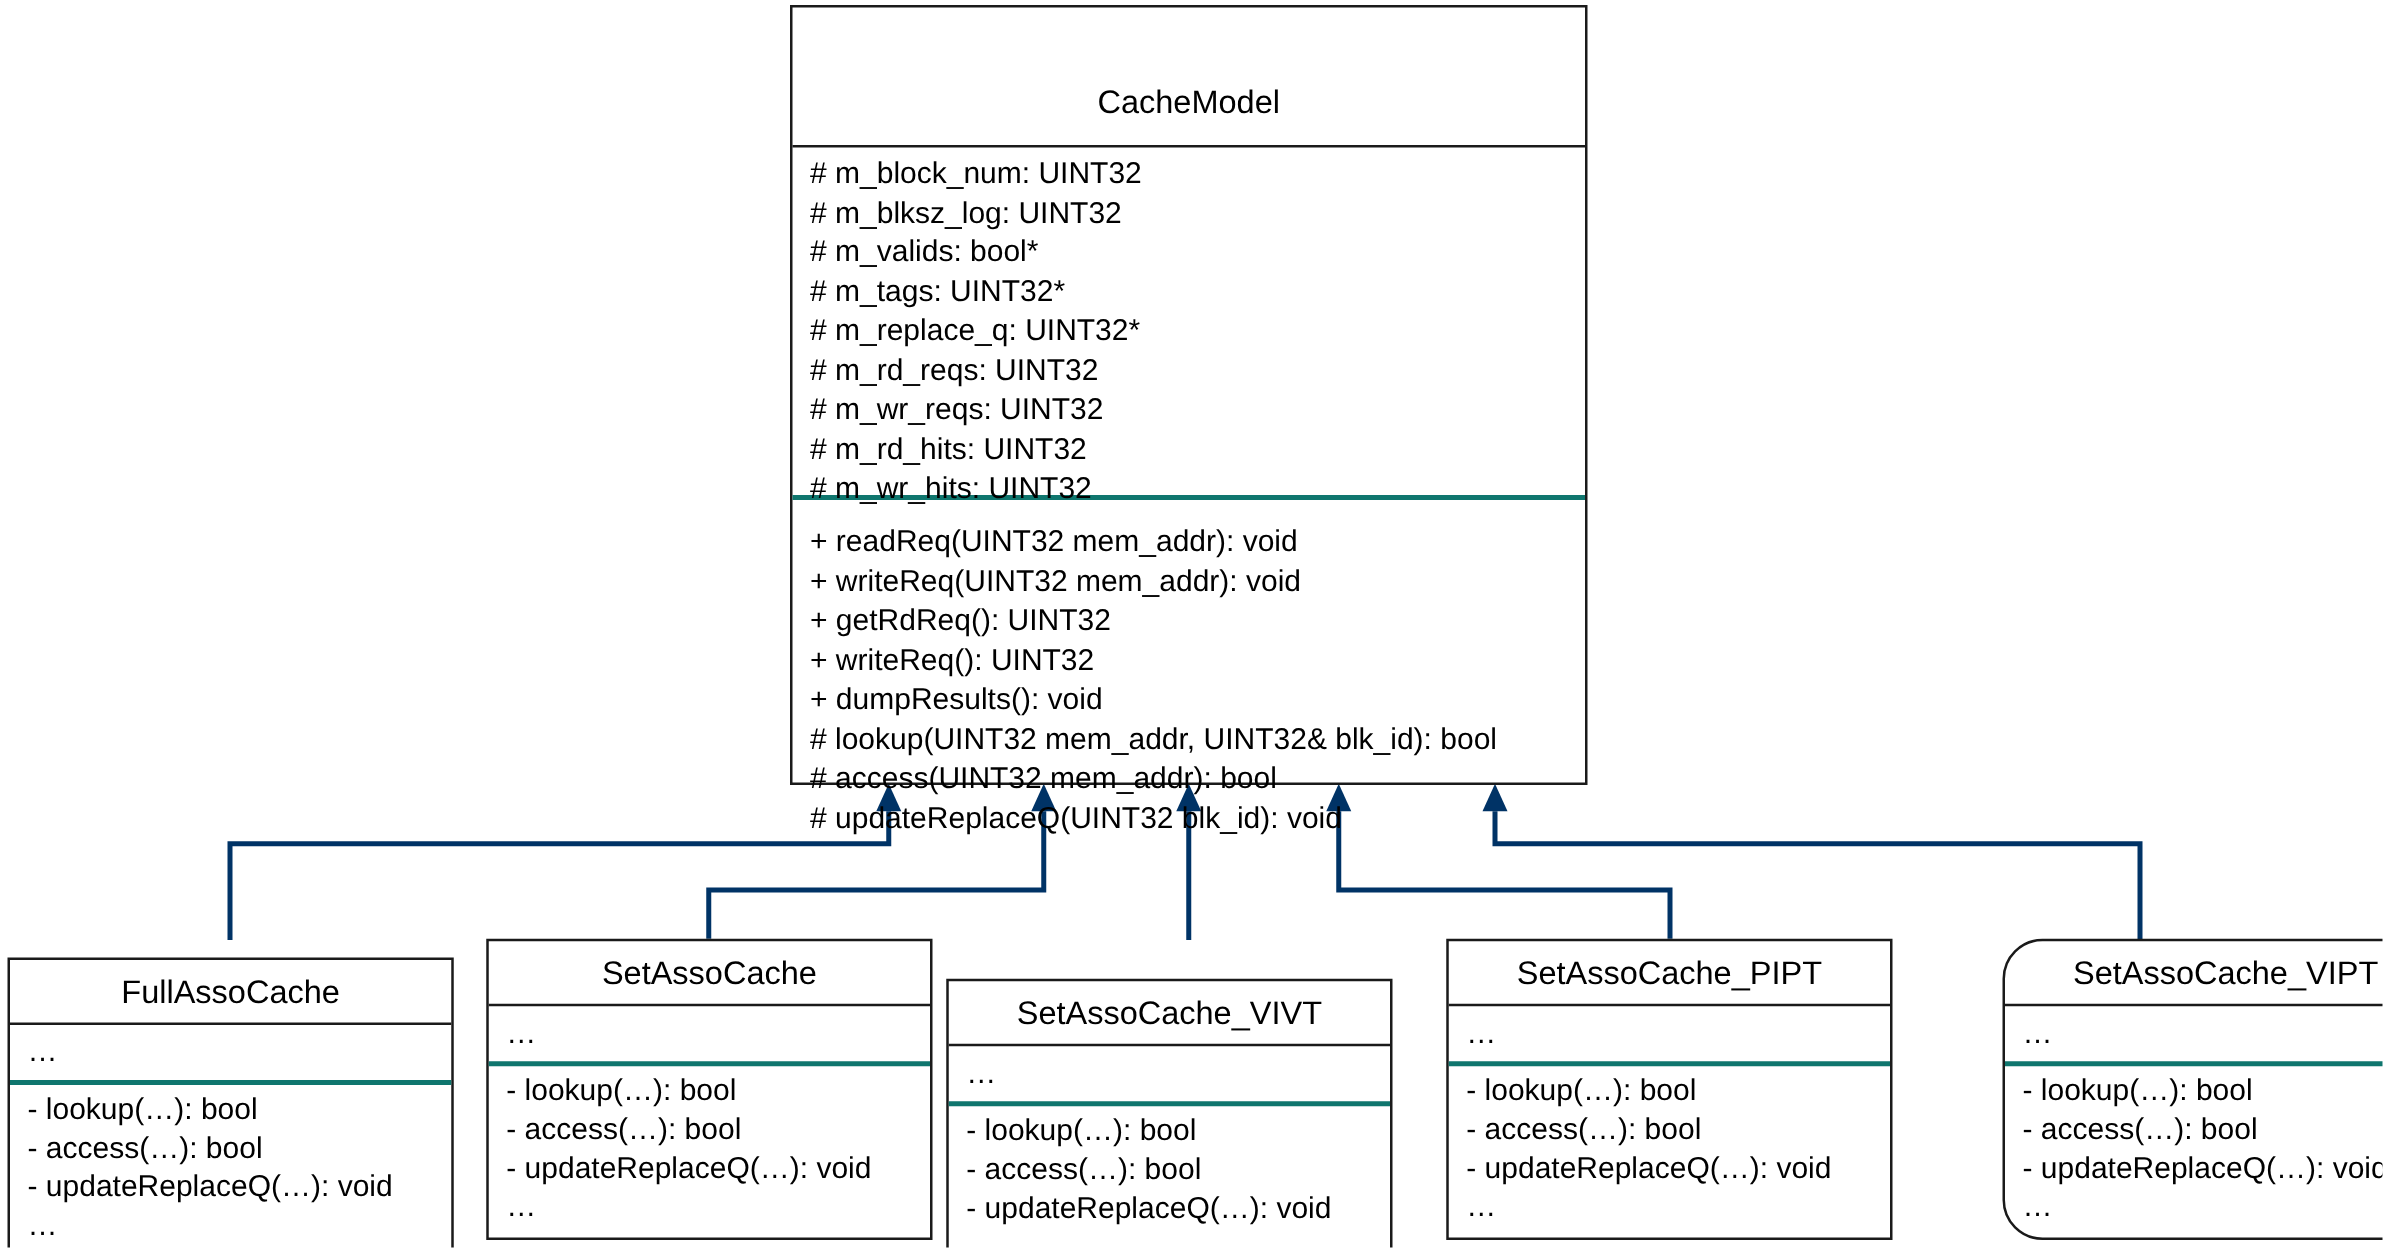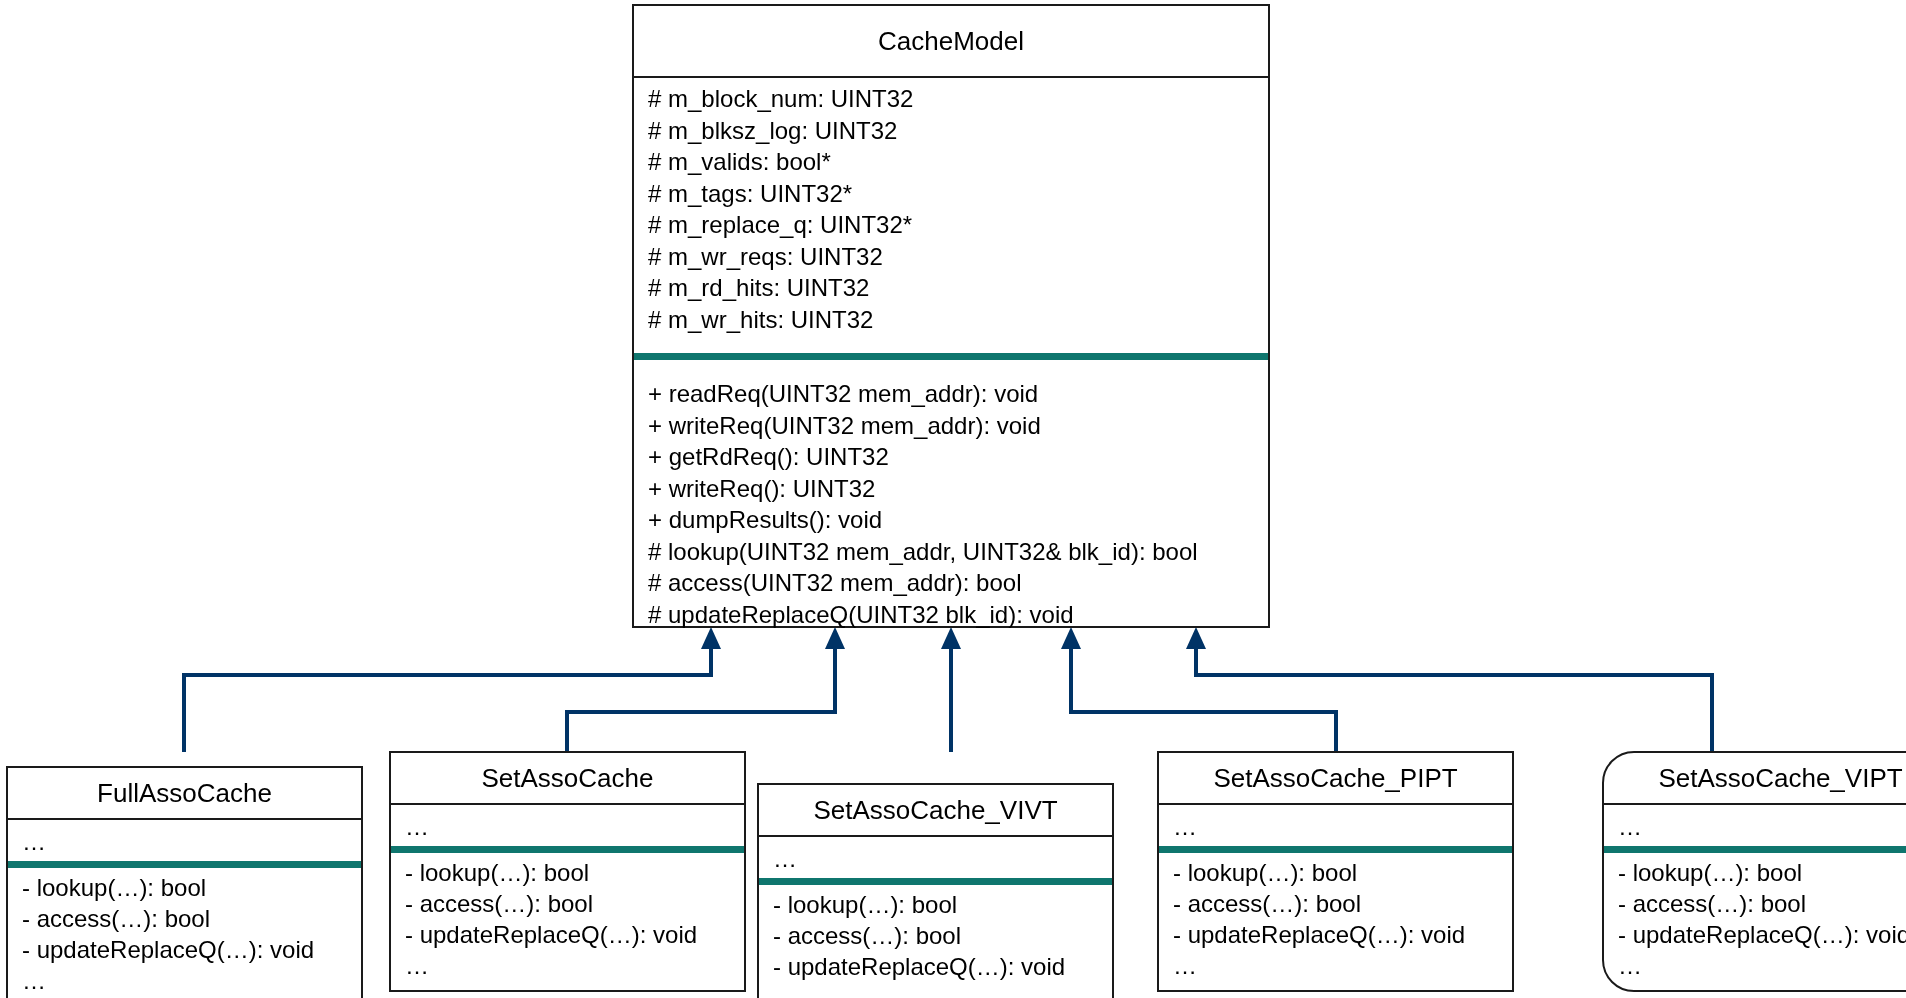--- a/index.html
+++ b/index.html
@@ -2,24 +2,24 @@
 <html><head>
   <meta charset="utf-8">
   <style>
     html, body { margin: 0; padding: 0; background: #ffffff; }
     body { width: 1906px; height: 998px; position: relative; overflow: hidden;
            font-family: "Liberation Sans", sans-serif; color: #000; }
     .uml-box { position: absolute; border: 2px solid #1a1a1a; background: #fff; box-sizing: border-box; }
     .uml-title { display: flex; align-items: center; justify-content: center;
                  border-bottom: 2px solid #1a1a1a; font-size: 26px; box-sizing: border-box; }
     .uml-section { box-sizing: border-box; font-size: 24px; line-height: 31.5px; padding-left: 14px; white-space: nowrap; }
-    .uml-section.attrs { border-bottom: 7px solid #0f766e; }
+    .uml-section.attrs { border-bottom: 4px solid #0f766e; }
     .uml-line { display: block; }
     #parent { left: 632px; top: 4px; width: 638px; height: 624px; }
-    #parent .uml-title { height: 72px; }
+    #parent .uml-title { height: 72px; margin-top: 40px; }
     #parent .attrs { height: 282px; padding-top: 5px; }
     #parent .methods { padding-top: 18px; }
     .child { top: 751px; width: 357px; height: 241px; }
     .child .uml-title { height: 52px; }
     .child .attrs { height: 48px; padding-top: 6px; }
     .child .methods { padding-top: 4px; line-height: 31px; }
     #connectors { position: absolute; left: 0; top: 0; }
   </style>
 </head>
 <body>
@@ -38,20 +38,21 @@
   </svg>
 
 <div class="uml-box" id="parent">
   <div class="uml-title">CacheModel</div>
   <div class="uml-section attrs">
     <span class="uml-line"># m_block_num: UINT32</span>
     <span class="uml-line"># m_blksz_log: UINT32</span>
     <span class="uml-line"># m_valids: bool*</span>
     <span class="uml-line"># m_tags: UINT32*</span>
     <span class="uml-line"># m_replace_q: UINT32*</span>
+    <span class="uml-line"># m_rd_reqs: UINT32</span>
     <span class="uml-line"># m_wr_reqs: UINT32</span>
     <span class="uml-line"># m_rd_hits: UINT32</span>
     <span class="uml-line"># m_wr_hits: UINT32</span>
   </div>
   <div class="uml-section methods">
     <span class="uml-line">+ readReq(UINT32  mem_addr): void</span>
     <span class="uml-line">+ writeReq(UINT32  mem_addr): void</span>
     <span class="uml-line">+ getRdReq(): UINT32</span>
     <span class="uml-line">+ writeReq(): UINT32</span>
     <span class="uml-line">+ dumpResults(): void</span>

